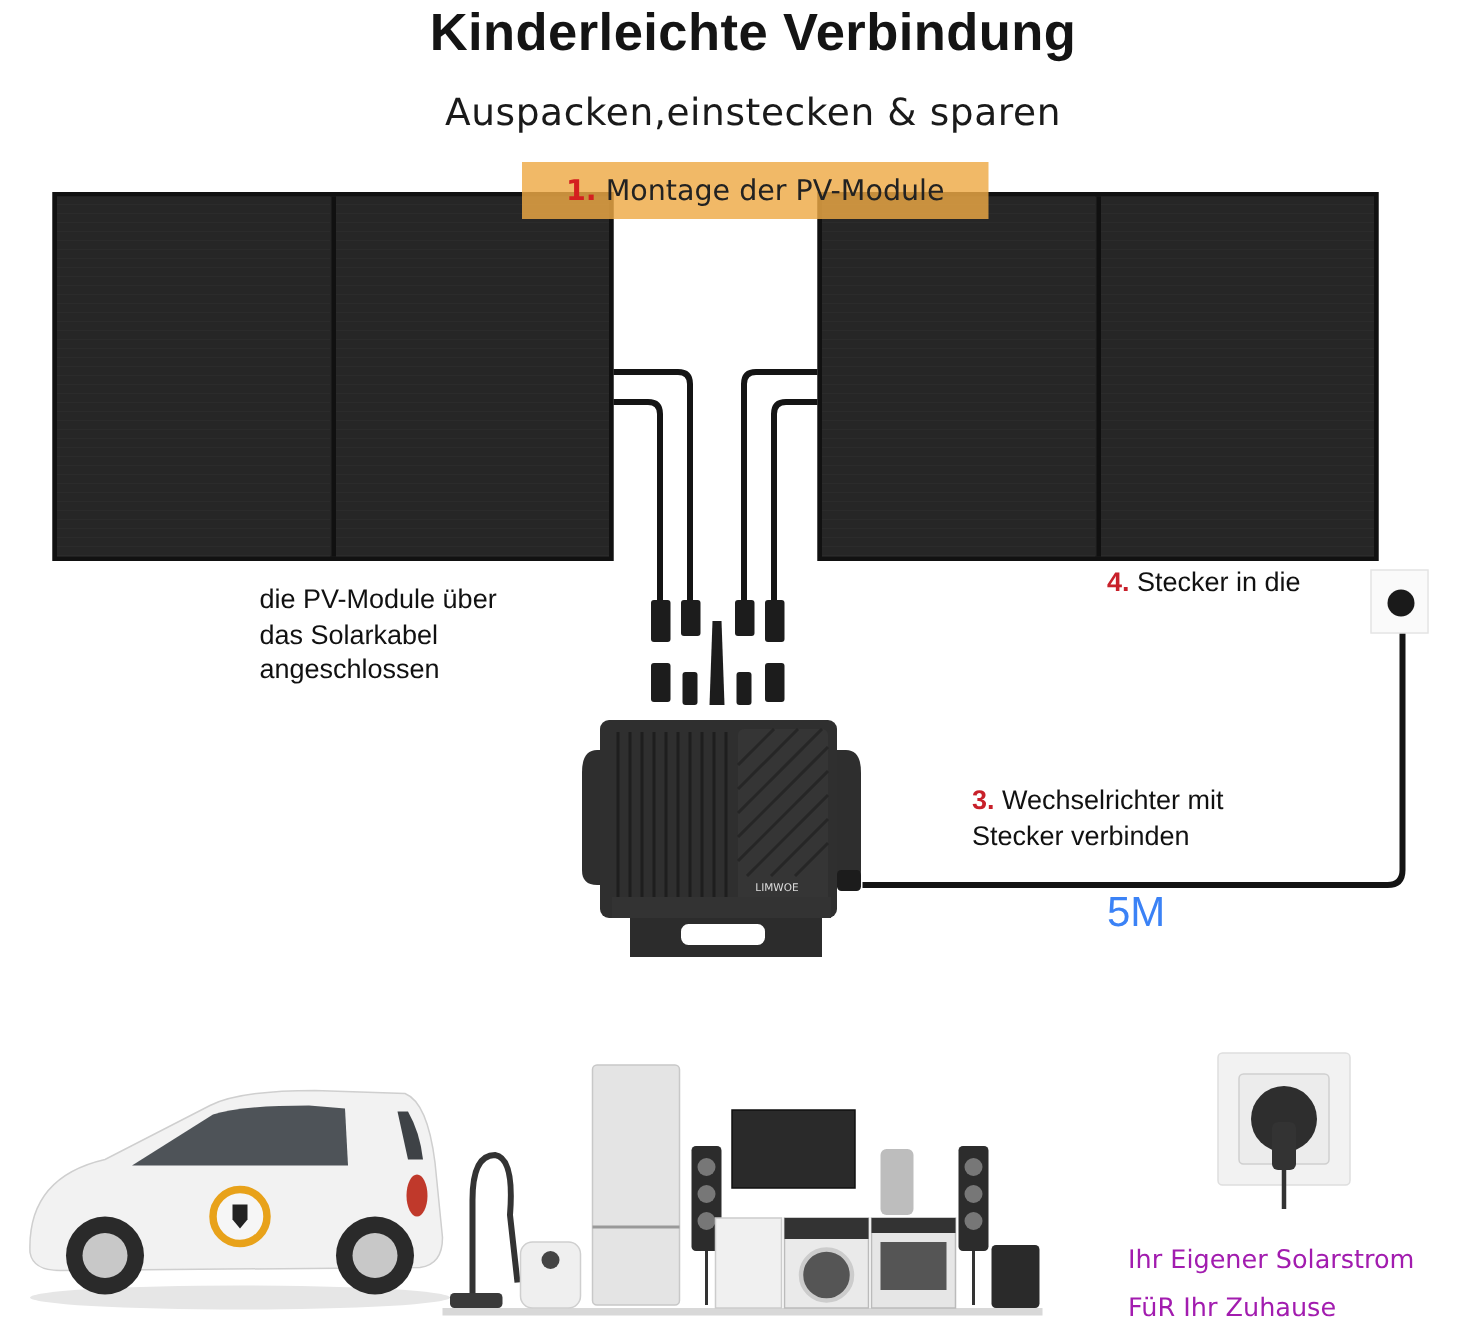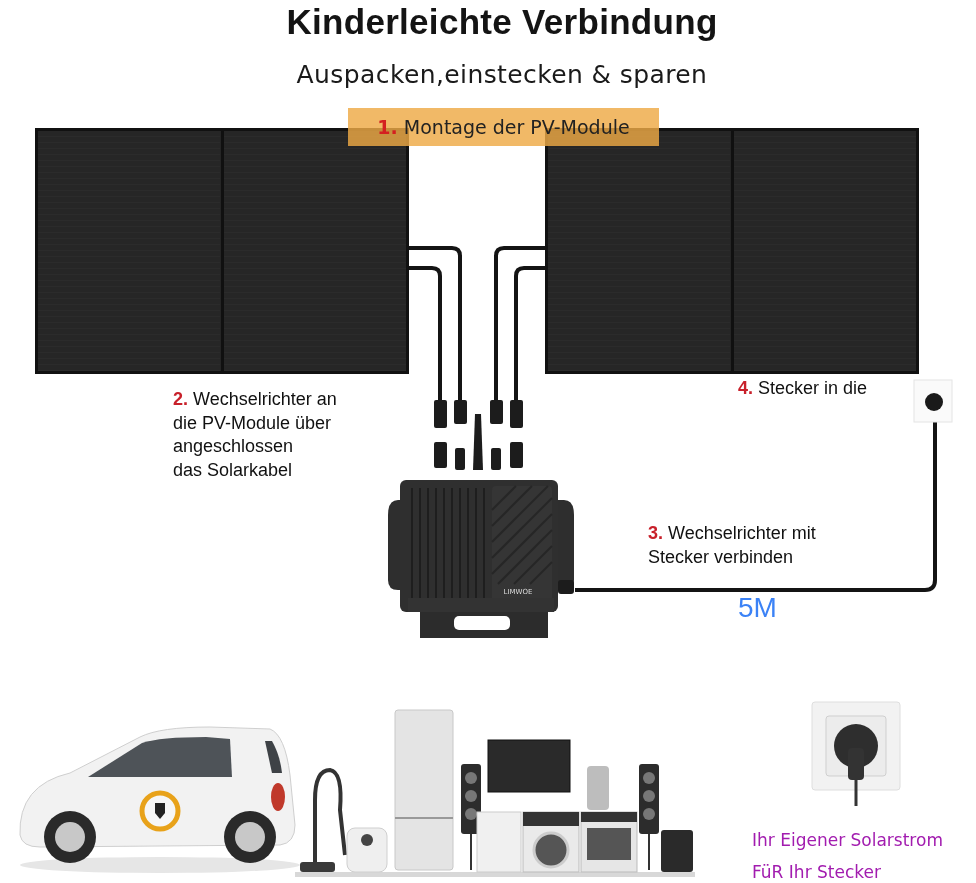--- a/index.html
+++ b/index.html
@@ -104,25 +104,23 @@
 
   <rect x="170" y="110" width="16" height="14" rx="3" fill="#1c1c1c"></rect>
 </svg>
 
 <div class="abs step1">
   <span class="num">1.</span>
   <span>Montage der PV-Module</span>
 </div>
 
 <div class="abs note" style="left:173px; top:388px; width:200px;">
-  <div><span class="num">2.</span>
-       <span>Wechselrichter an</span></div>
   <div>die PV-Module über</div>
+  <div>das Solarkabel</div>
   <div>angeschlossen</div>
-  <div>das Solarkabel</div>
 </div>
 
 <div class="abs note" style="left:648px; top:522px; width:240px;">
   <div><span class="num">3.</span>
        <span>Wechselrichter mit</span></div>
   <div>Stecker verbinden</div>
 </div>
 
 <div class="abs note" style="left:738px; top:377px; width:180px;">
   <div><span class="num">4.</span>
@@ -187,13 +185,13 @@
 
 <svg style="left:812px; top:702px;" width="90" height="110">
   <rect x="0" y="0" width="88" height="88" rx="3" fill="#f2f2f2" stroke="#dedede"></rect>
   <rect x="14" y="14" width="60" height="60" rx="3" fill="#ececec" stroke="#cfcfcf"></rect>
   <circle cx="44" cy="44" r="22" fill="#2e2e2e"></circle>
   <rect x="36" y="46" width="16" height="32" rx="4" fill="#333"></rect>
   <line x1="44" y1="78" x2="44" y2="104" stroke="#333" stroke-width="3"></line>
 </svg>
 
 <div class="abs tagline" style="top:830px;">Ihr Eigener Solarstrom</div>
-<div class="abs tagline" style="top:862px;">FüR Ihr Stecker</div>
+<div class="abs tagline" style="top:862px;">FüR Ihr Zuhause</div>
 
 </body></html>

